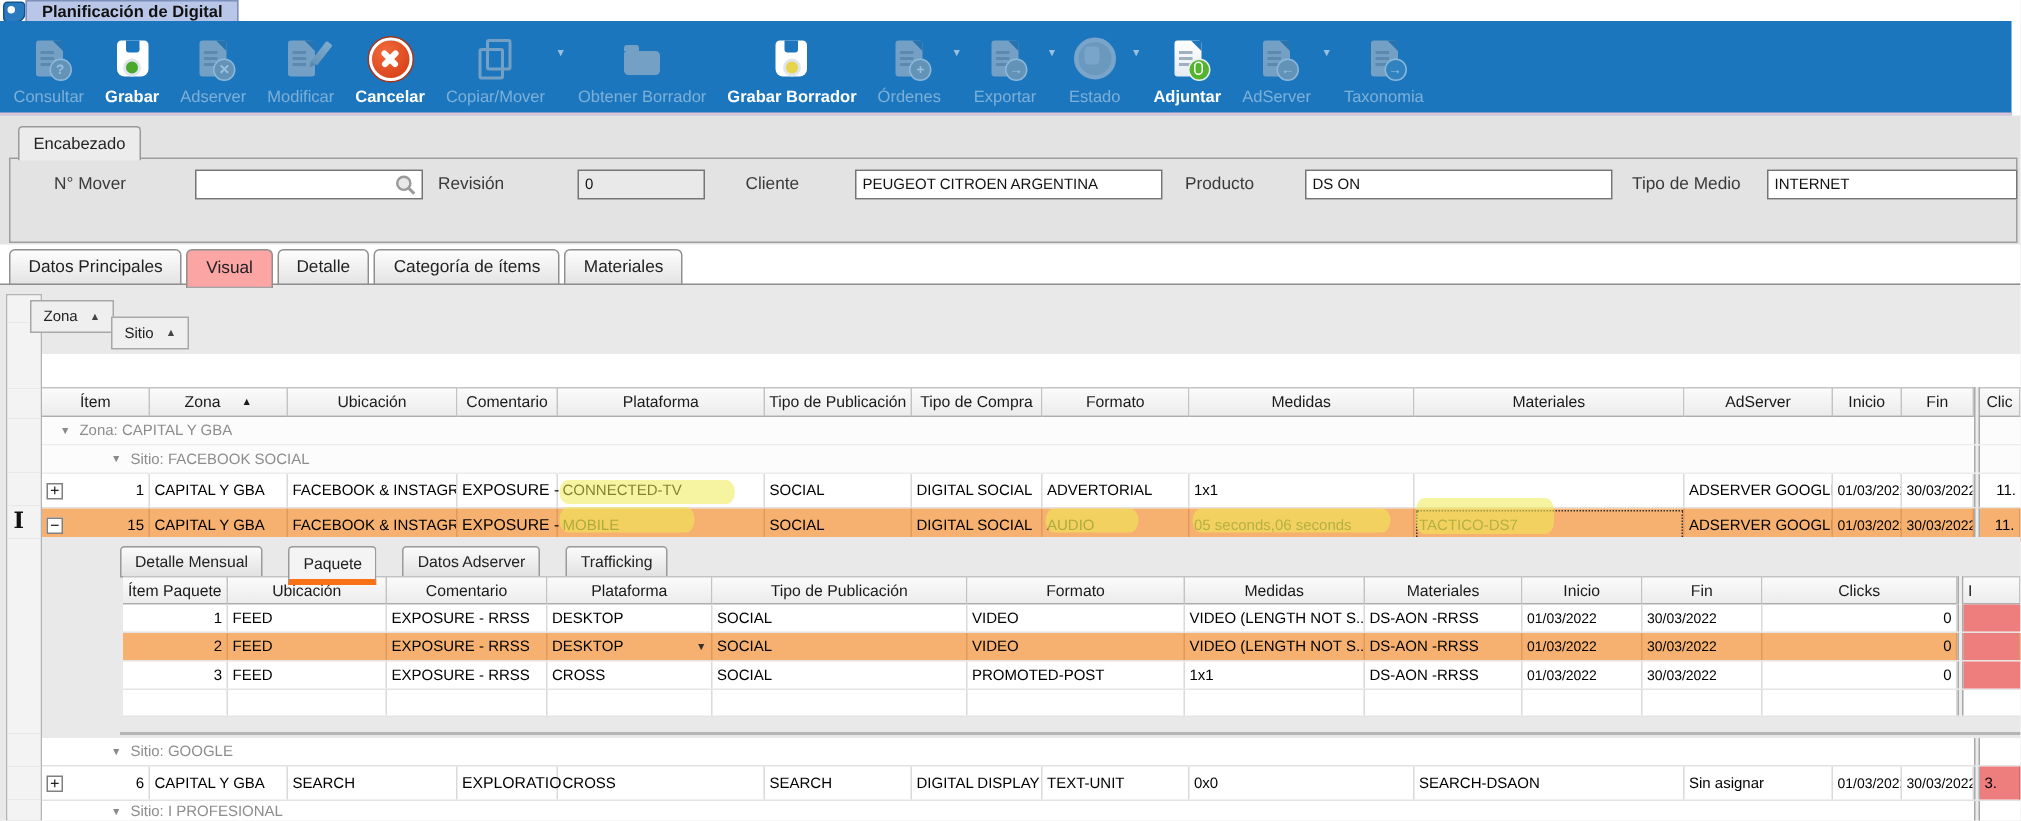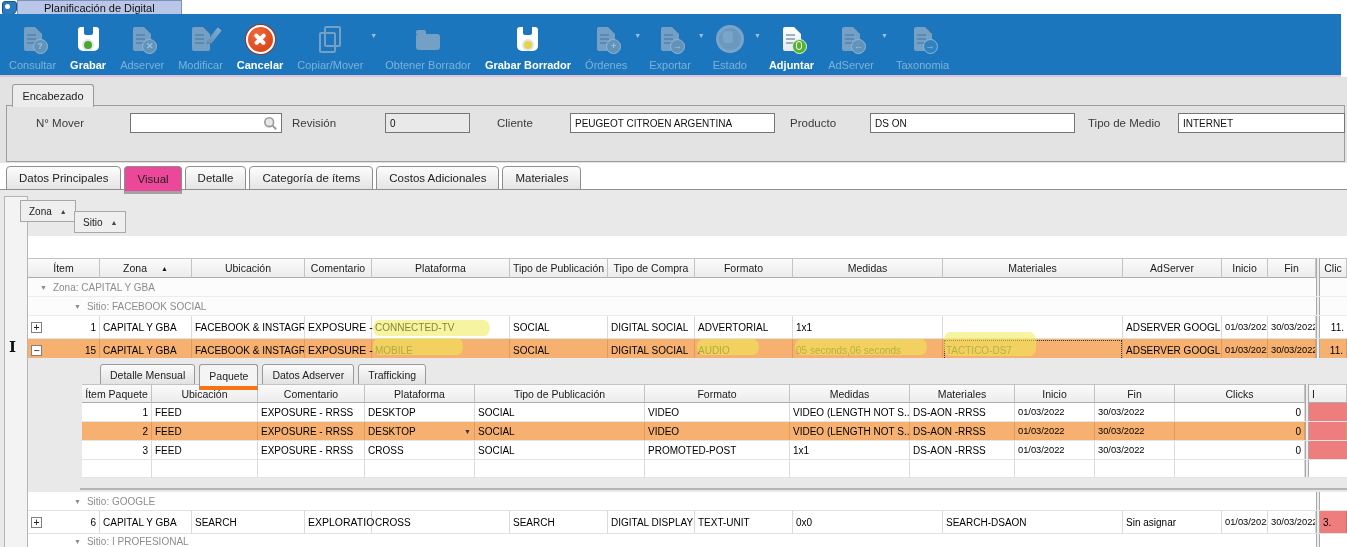--- a/index.html
+++ b/index.html
@@ -5,21 +5,21 @@
   html,body{margin:0;padding:0}
   body{width:1347px;height:547px;position:relative;overflow:hidden;background:#fff;
        font-family:"Liberation Sans",sans-serif;-webkit-font-smoothing:antialiased}
   .abs{position:absolute}
 
   
   .titlestrip{left:0;top:0;width:1347px;height:14px;background:#fff}
   .app-icon{left:2px;top:1px;width:13px;height:12px;background:#2a7ac0;border:1px solid #15538c;border-radius:3px 3px 6px 3px}
   .app-icon::before{content:"";position:absolute;left:2px;top:2px;width:5px;height:5px;background:#fff;border-radius:50%}
   .title-tab{left:17px;top:0;height:14px;background:#b9c6e8;border:1px solid #7d90bc;display:flex;align-items:center;
-             padding:0 26px;font-size:11px;font-weight:normal;color:#111}
+             padding:0 10px;font-size:11px;font-weight:bold;color:#111}
 
   
   .toolbar{left:0;top:14px;width:1339px;height:61px;background:#1b76bd;border-bottom:2px solid #dcc3da;
            display:flex;align-items:stretch;padding-left:2px}
   .tbtn{display:flex;flex-direction:column;align-items:center;justify-content:flex-end;
         padding:3px 7px 3px 7px;color:#fff;font-size:11px;white-space:nowrap;cursor:default}
   .tbtn .lbl{line-height:13px}
   .tbtn.on .lbl{font-weight:bold}
   .tbtn.off{color:rgba(255,255,255,.42)}
   .tbtn.off .ticon{opacity:.55;filter:grayscale(25%)}
@@ -67,21 +67,21 @@
   .flabel{font-size:11.5px;color:#3a3a3a;top:117px;white-space:nowrap}
   .fbox{top:113px;height:20px;border:1px solid #757575;background:#fff;font-size:10px;color:#111;
         display:flex;align-items:center;padding:0 4px;box-sizing:border-box;white-space:nowrap;overflow:hidden}
   .fbox.gray{background:#e9e9e9}
   .searchglyph{position:absolute;right:3px;top:2px}
 
   
   .tabs{left:6px;top:166px;display:flex;gap:3px;height:24px;z-index:3}
   .tab{height:22px;padding:0 12px;background:linear-gradient(#fdfdfd,#e4e4e4);border:1px solid #8f8f8f;
        border-radius:4px 4px 0 0;font-size:11.5px;color:#222;display:flex;align-items:center;white-space:nowrap}
-  .tab.active{background:#ec4899;height:24px;border-bottom:3px solid #a3a3a3;position:relative;z-index:4}
+  .tab.active{background:#fca5a5;height:24px;border-bottom:1px solid #a3a3a3;position:relative;z-index:4}
 
   
   .vpanel{left:0;top:189px;width:1347px;height:358px;background:#e9e9e9;border-top:1px solid #8f8f8f}
   .chip{background:#efefef;border:1px solid #a8a8a8;height:20px;display:flex;align-items:center;gap:8px;
         padding:0 8px;font-size:10px;color:#222;z-index:3}
   .chip .arr{font-size:7px;color:#444}
   .chip-link{left:38px;top:210px;width:28px;height:11px;border-left:1px solid #9a9a9a;border-bottom:1px solid #9a9a9a}
 
   .indicator{left:4px;top:196px;width:24px;height:351px;background:#eeeeee;border:1px solid #b5b5b5;box-sizing:border-box}
   .ind-seg{position:absolute;left:0;width:22px;border-bottom:1px solid #c6c6c6;background:#f3f3f3}
@@ -112,21 +112,21 @@
   .c7{width:98px}.c8{width:150px}.c9{width:180px}.c10{width:99px}.c11{width:46px}.c12{width:48px}
   .csep{width:4px}.c13{width:27px;border-right:none}
   .rowmain{width:1288px;display:flex}
   .itemcell{justify-content:space-between}
   .datef{font-size:9.3px}
   .focuscell{outline:1px dotted #333;outline-offset:-2px}
   .redcell{background:#ee7e7e !important;border-right:1px solid #d86a6a}
 
   
   .subpanel{left:80px;top:362px;width:1267px;height:126px;background:#e9e9e9;border-bottom:2px solid #b5b5b5;z-index:2}
-  .subtabs{position:absolute;left:20px;top:2px;display:flex;gap:4px;height:20px}
+  .subtabs{position:absolute;left:0;top:2px;display:flex;gap:17px;height:20px}
   .stab{height:19px;padding:0 9px;background:linear-gradient(#fbfbfb,#e2e2e2);border:1px solid #9a9a9a;
         border-radius:3px 3px 0 0;font-size:10.5px;color:#222;display:flex;align-items:center;white-space:nowrap}
   .stab.active{background:#f4f4f4;height:21px;border-bottom:4px solid #f97316;z-index:3;position:relative}
   .sg{position:absolute;left:2px;top:22px;width:1265px;background:#fff}
   .sg .row{height:18px;background:#fff;border-bottom:1px solid #e4e4e4}
   .sg .row.hrow{height:19px;border-bottom:none}
   .sg .row.sel{background:#f6b170}
   .sg .row.sel .cell{border-right:1px solid #e09a5c}
   .sg .row.empty{height:17px}
   .s0{width:70px}.s1{width:106px}.s2{width:107px}.s3{width:110px}.s4{width:170px}.s5{width:145px}
@@ -302,23 +302,20 @@
       <span>Datos Principales</span>
     </div>
   <div class="tab active">
       <span>Visual</span>
     </div>
   <div class="tab">
       <span>Detalle</span>
     </div>
   <div class="tab">
       <span>Categoría de ítems</span>
-    </div>
-  <div class="tab">
-      <span>Costos Adicionales</span>
     </div>
   <div class="tab">
       <span>Materiales</span>
     </div>
 </div>
 
 <div class="abs vpanel"></div>
 
 <div class="abs chip-link"></div>
 <div class="abs chip" style="left:20px;top:200px">

